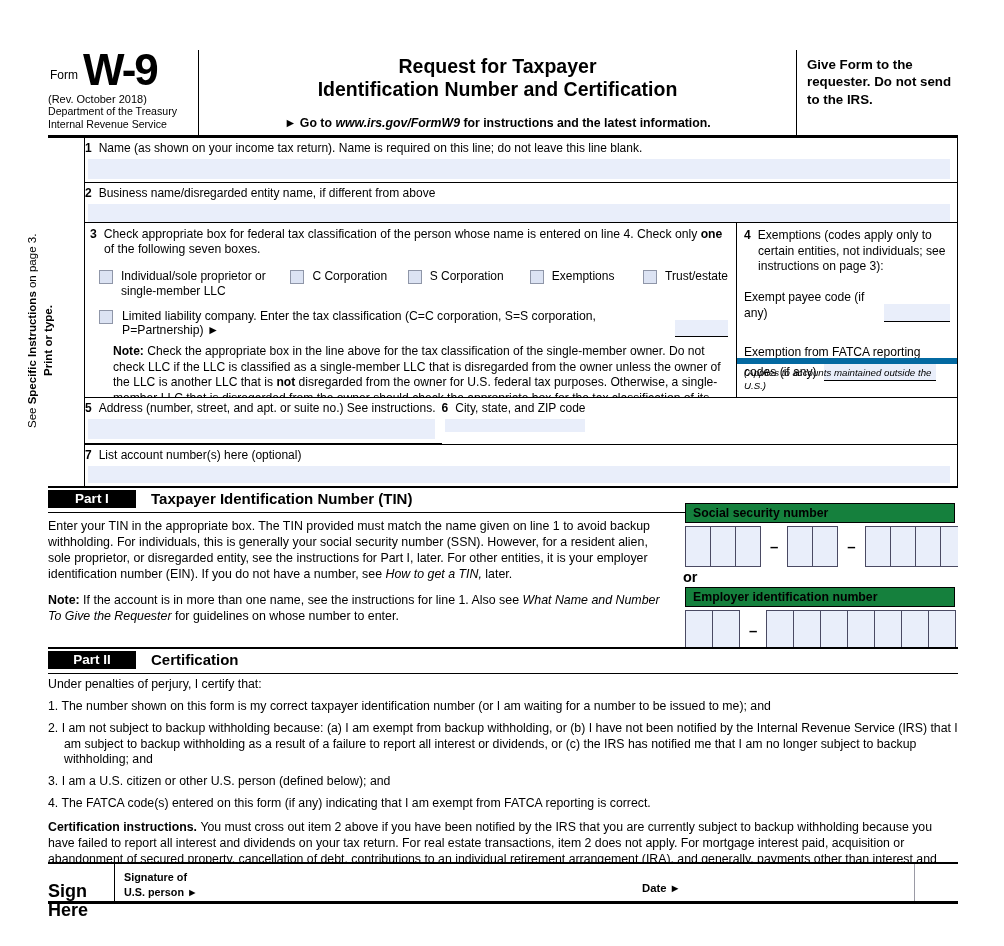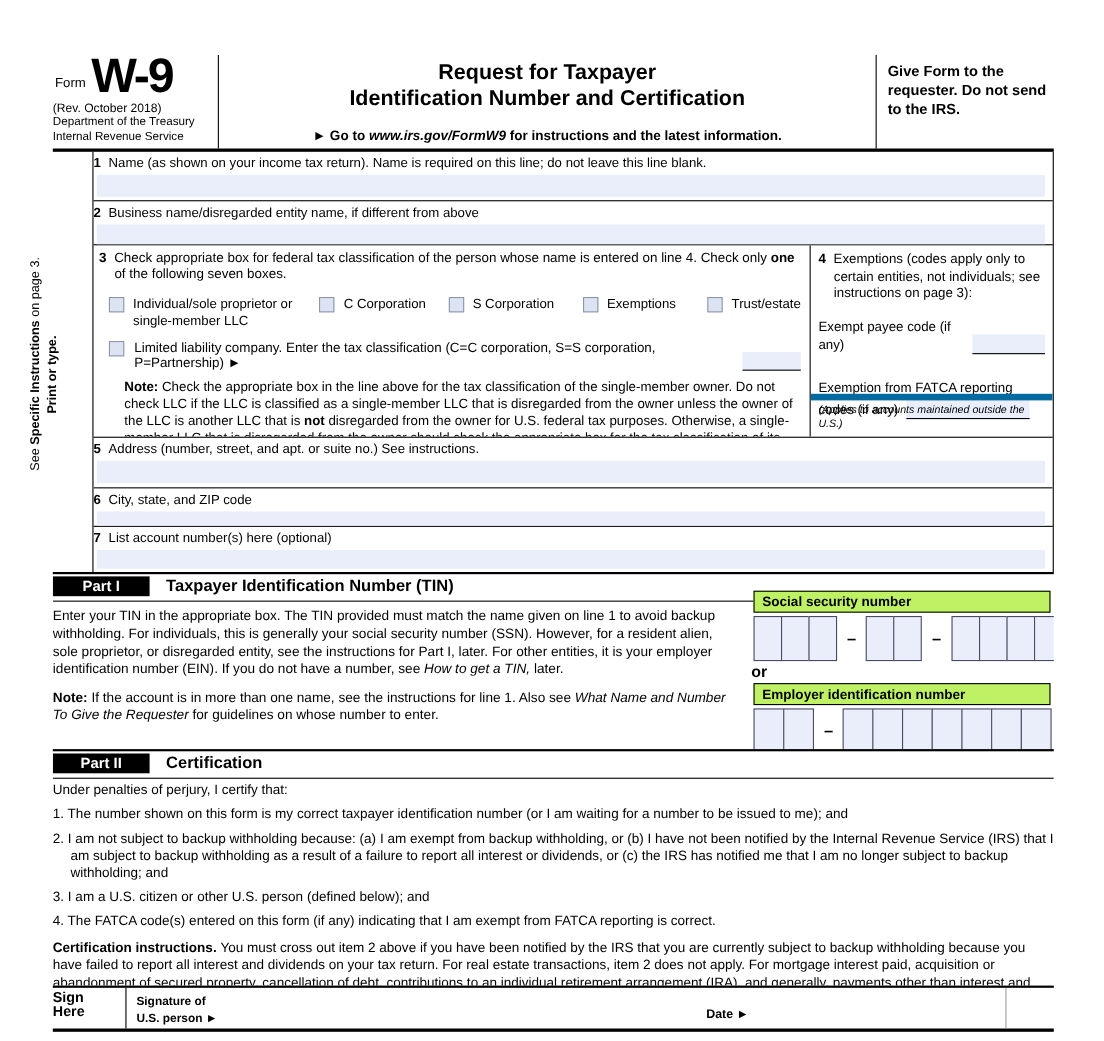--- a/index.html
+++ b/index.html
@@ -49,57 +49,57 @@
   .llc-field{width:56px;height:16px;background:#e9eefa;border-bottom:1px solid #000;margin-left:5px;align-self:flex-end}
   .note3{margin:7px 0 0 23px;font-size:12.1px;line-height:1.29}
   .c3r{width:206px;padding:5px 7px 0;font-size:12.1px;line-height:1.32;position:relative;overflow:hidden}
   .b4-exempt{display:flex;align-items:flex-end;margin-top:15px}
   .exempt-field{width:66px;height:17px;background:#e9eefa;border-bottom:1.5px solid #000;margin-left:5px;flex:none}
   .b4-fatca{margin-top:23px}
   .fatca-line2{display:flex;align-items:flex-end;margin-top:2px}
   .fatca-field{width:112px;height:17px;background:#e9eefa;border-bottom:1.5px solid #000;margin-left:7px;flex:none}
   .applies-wrap{position:absolute;left:0;right:0;bottom:0;border-top:6px solid #0369a1;padding:3px 7px 4px;font-size:9.7px;font-style:italic}
   .r56{display:flex}
-  .c56{flex:1;display:flex;flex-direction:column}
+  .c56{flex:1;display:flex;flex-direction:row}
   .r5{height:45px;border-bottom:1px solid #000;overflow:hidden}
   .r6{height:34px;overflow:hidden}
   .r6 .ffield{height:15px;margin-bottom:3px}
   .req-box{width:303px;border-left:1px solid #000;padding:4px 7px;font-size:12px}
   .r7{height:41px}
   .r7 .ffield{height:17px}
 
   .rule-thick{border-top:2.5px solid #000}
 
   
   .part-head{display:flex;align-items:center;padding:2px 0 4px}
   .part-badge{background:#000;color:#fff;font-weight:bold;font-size:13.5px;padding:1px 0 2px;width:88px;text-align:center}
   .part-title{font-weight:bold;font-size:15px;margin-left:15px}
   .p1{position:relative;height:159px;overflow:hidden}
   .p1-head{width:637px;border-bottom:1px solid #000}
   .p1-body{width:622px;font-size:12.4px;line-height:1.31;margin-top:5px}
   .p1-note{margin-top:9px}
   .tin-col{position:absolute;right:3px;top:15px;width:270px}
-  .tin-label-box{border:1.5px solid #000;font-weight:bold;font-size:12.3px;padding:2px 7px;background:#bef264}
+  .tin-label-box{border:1.5px solid #000;font-weight:bold;font-size:12.3px;padding:2px 7px;background:#15803d}
   .tin-cells{display:flex;align-items:center;margin-top:3px;height:41px}
   .tin-group{display:flex}
   .tin-cell{width:24px;height:39px;background:#e9eefa;border:1px solid #4a4a63;margin-left:-1px;box-sizing:content-box}
   .tin-group .tin-cell:first-child{margin-left:0}
   .tin-dash{font-weight:bold;font-size:15px;margin:0 9px}
   .or-word{font-weight:bold;font-size:14.5px;margin:2px 0 2px -2px}
   .ein-cells .tin-cell{width:26px}
   .p2{height:213px;overflow:hidden}
   .p2-head{border-bottom:1px solid #000}
   .p2-body{font-size:12.3px;line-height:1.3;margin-top:3px}
   .p2-intro{margin-top:2px}
   .cert-item{margin-top:6px;padding-left:16px;text-indent:-16px}
   .cert-instr{margin-top:8px}
 
   
   .sign-row{display:flex;height:37px;border-bottom:3px solid #000;position:relative}
-  .sign-words{width:66px;font-weight:bold;font-size:13px;line-height:1.06;padding-top:2px}
+  .sign-words{width:66px;font-weight:bold;font-size:18px;line-height:1.06;padding-top:18px}
   .sign-vline{border-left:1.5px solid #000}
   .sig-labels{padding:6px 0 0 9px;font-weight:bold;font-size:10.8px;line-height:1.4}
   .signature-field{flex:1}
   .date-label{position:absolute;left:594px;bottom:7px;font-weight:bold;font-size:11.3px}
   .date-vline{position:absolute;left:866px;top:0;bottom:0;border-left:1px solid #9a9aa5}
   .date-field{position:absolute;left:640px;top:0;width:220px;height:100%}
 </style>
 </head>
 <body>
 

